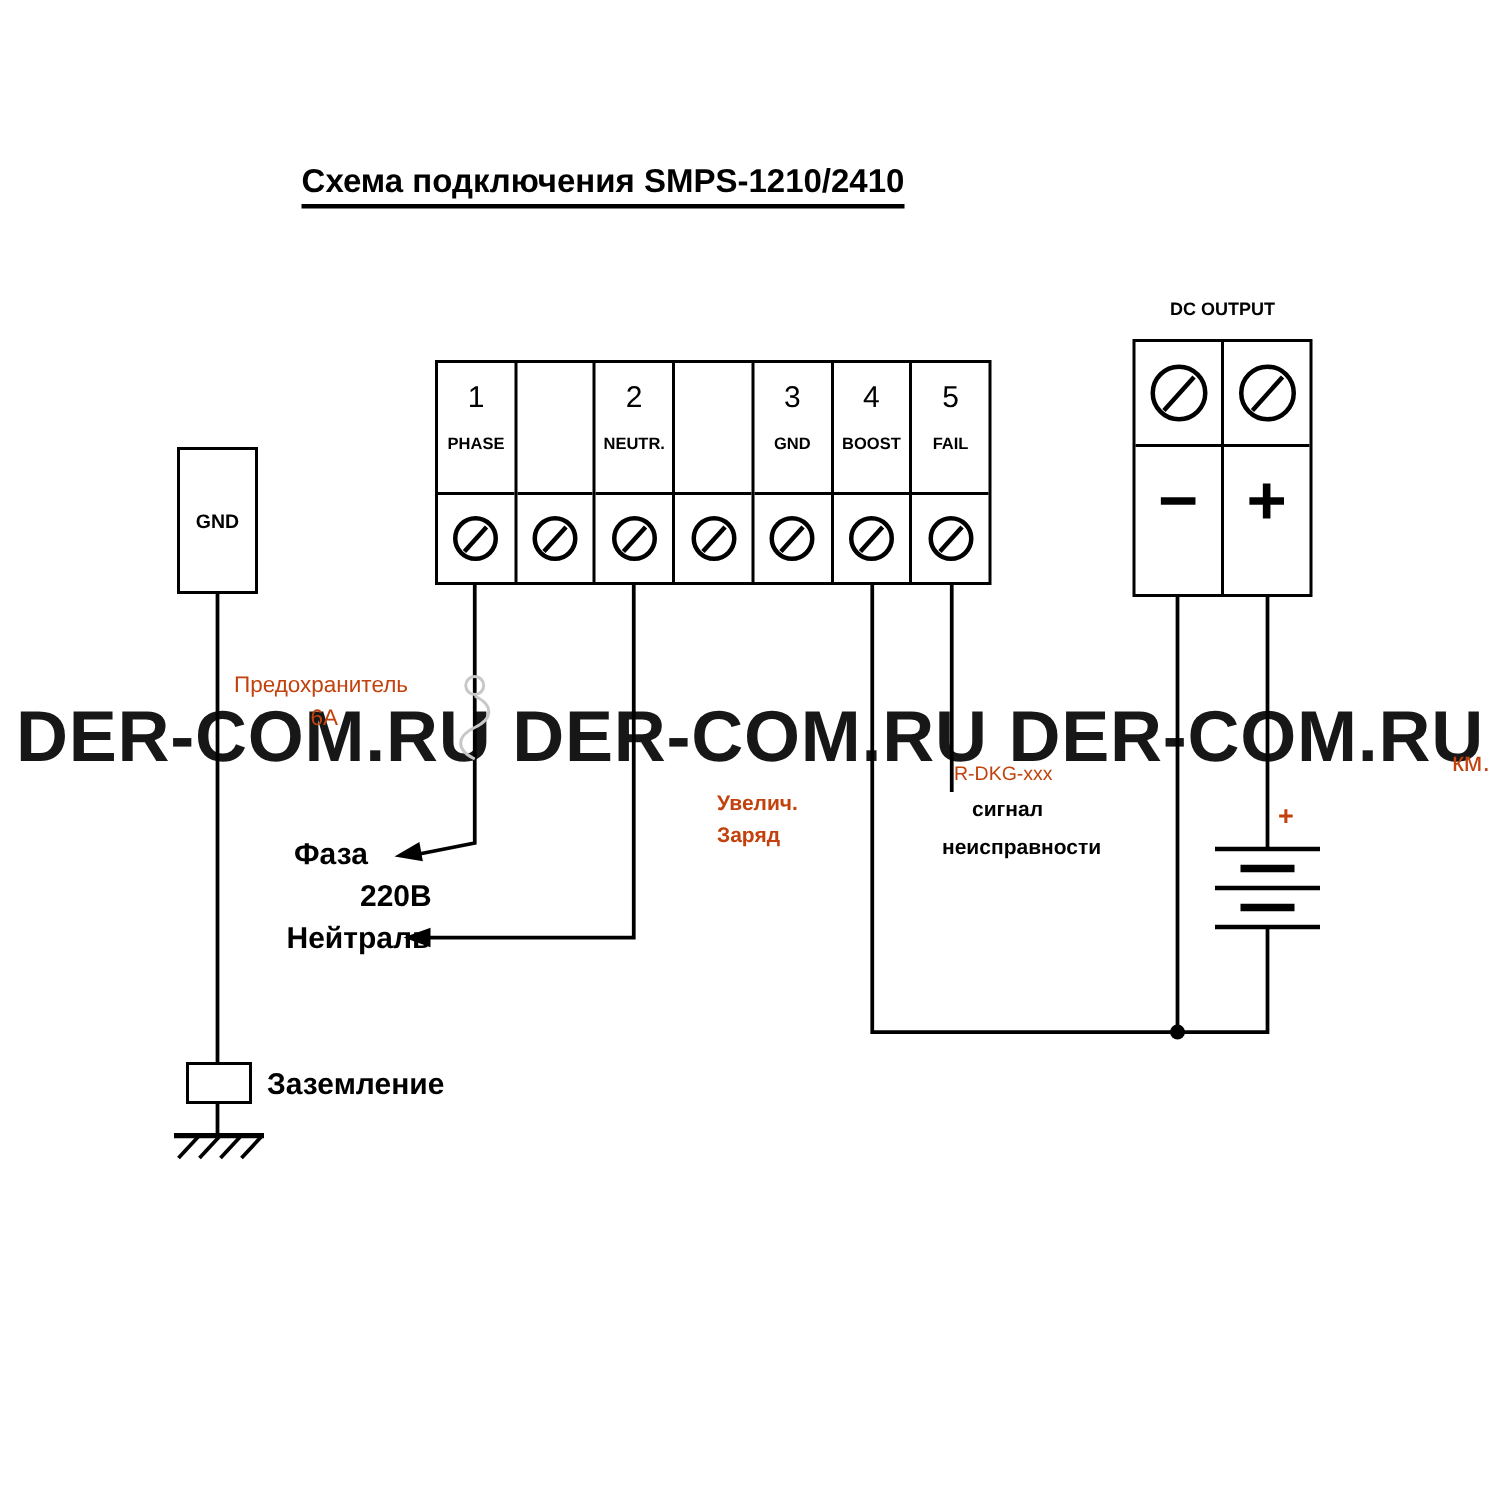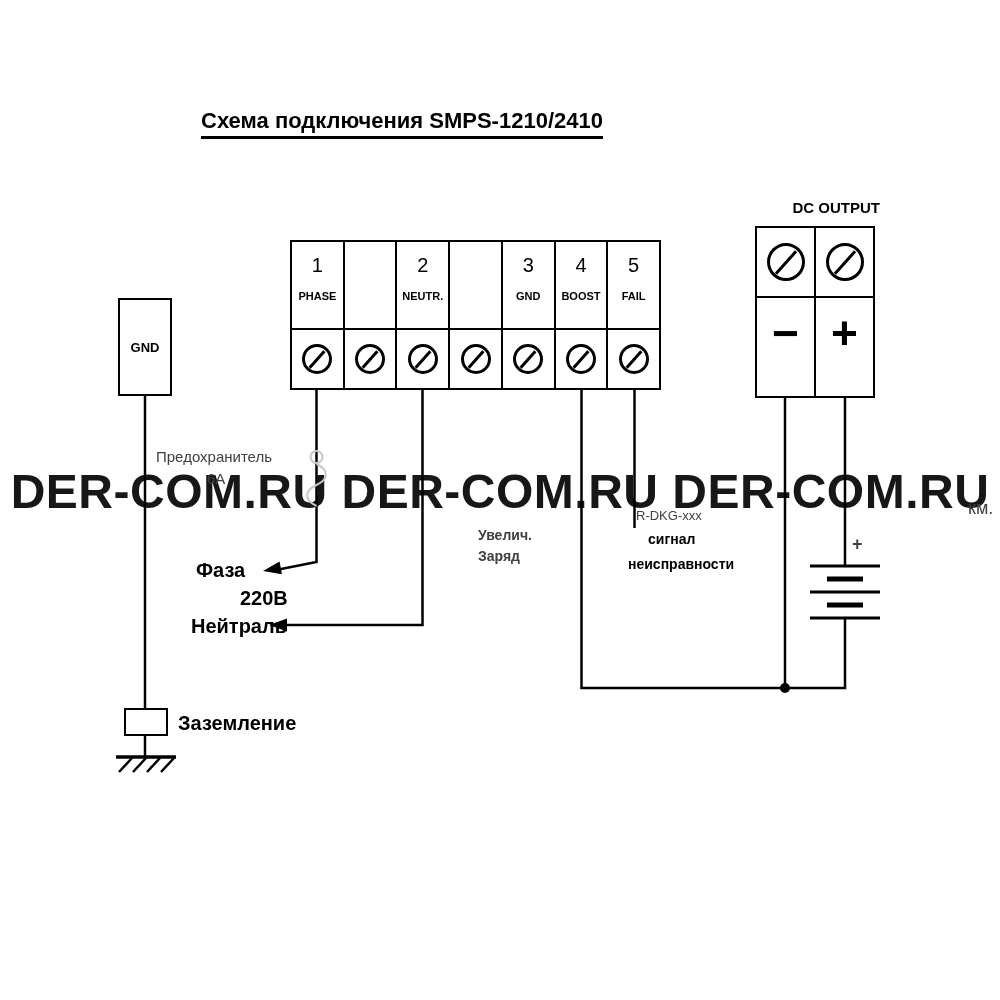--- a/index.html
+++ b/index.html
@@ -33,41 +33,41 @@
   .tlabel { font-size:11px; font-weight:700; margin-top:14px; white-space:nowrap; }
   .tcol-bottom { flex:1 1 auto; border-top:2px solid #000; display:flex; align-items:center; justify-content:center; }
 
   .screw { width:30px; height:30px; border:3px solid #000; border-radius:50%;
            position:relative; background:#fff; box-sizing:border-box; }
   .screw::after { content:""; position:absolute; left:1px; right:1px; top:50%; height:3px;
                   margin-top:-1.5px; background:#000; transform:rotate(-48deg); }
   .screw.big { width:38px; height:38px; }
 
   
-  .dc-title { left:750px; top:199px; width:130px; text-align:right; font-size:15px; font-weight:700; z-index:3; }
+  .dc-title { left:750px; top:199px; width:130px; text-align:center; font-size:12px; font-weight:700; z-index:3; }
   .dcblock { left:755px; top:226px; width:120px; height:172px; border:2px solid #000;
              box-sizing:border-box; display:flex; background:#fff; z-index:3; }
   .dccell { flex:1 1 0; display:flex; flex-direction:column; }
   .dccell + .dccell { border-left:2px solid #000; }
   .dccell-top { height:70px; box-sizing:border-box; border-bottom:2px solid #000;
                 display:flex; align-items:center; justify-content:center; }
   .dccell-sign { flex:1; display:flex; align-items:center; justify-content:center;
                  font-size:46px; font-weight:700; padding-bottom:28px; }
 
   
   .gndbox { left:118px; top:298px; width:54px; height:98px; border:2px solid #000; box-sizing:border-box;
             display:flex; align-items:center; justify-content:center; font-size:13px; font-weight:700;
             background:#fff; z-index:3; }
   .earthbox { left:124px; top:708px; width:44px; height:28px; border:2px solid #000; box-sizing:border-box;
               background:#fff; z-index:3; }
 
   
   .lbl { font-weight:700; font-size:20px; z-index:3; white-space:nowrap; }
   .lbl-sm { font-weight:700; font-size:14px; z-index:3; white-space:nowrap; }
-  .faded { color:#404040; z-index:1; white-space:nowrap; }
+  .faded { color:#c2410c; z-index:1; white-space:nowrap; }
 </style>
 </head>
 <body>
 
 <div class="abs title-wrap">
   <span class="title-text">Схема подключения SMPS-1210/2410</span>
 </div>
 
 <div class="abs watermark">DER-COM.RU DER-COM.RU DER-COM.RU</div>
 

